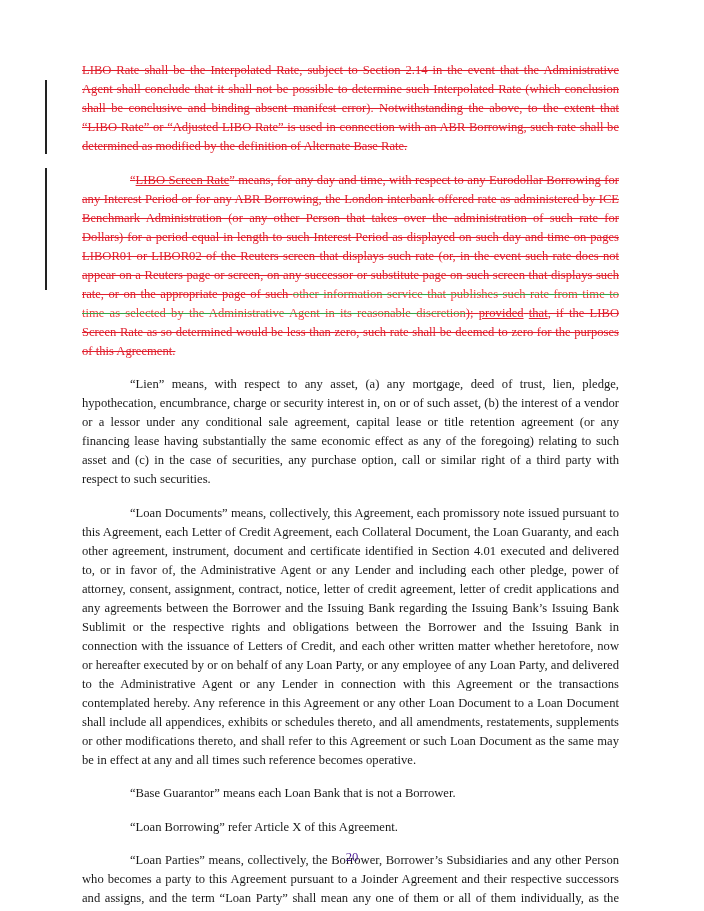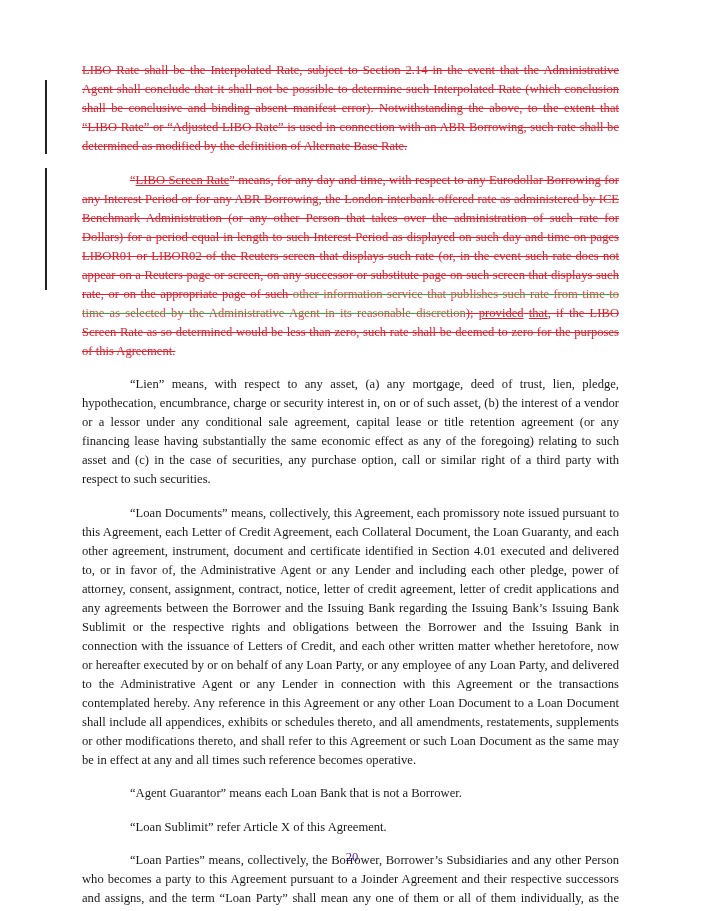--- a/index.html
+++ b/index.html
@@ -37,23 +37,23 @@
   <div class="content">
 
     <p class="para noindent del">LIBO Rate shall be the Interpolated Rate, subject to Section 2.14 in the event that the Administrative Agent shall conclude that it shall not be possible to determine such Interpolated Rate (which conclusion shall be conclusive and binding absent manifest error).  Notwithstanding the above, to the extent that “LIBO Rate” or “Adjusted LIBO Rate” is used in connection with an ABR Borrowing, such rate shall be determined as modified by the definition of Alternate Base Rate.</p>
 
     <p class="para"><span class="del">“</span><span class="del del-u">LIBO Screen Rate</span><span class="del">”</span><span class="del"> means, for any day and time, with respect to any Eurodollar Borrowing for any Interest Period or for any ABR Borrowing, the London interbank offered rate as administered by ICE Benchmark Administration (or any other Person that takes over the administration of such rate for Dollars) for a period equal in length to such Interest Period as displayed on such day and time on pages LIBOR01 or LIBOR02 of the Reuters screen that displays such rate (or, in the event such rate does not appear on a Reuters page or screen, on any successor or substitute page on such screen that displays such rate, or on the appropriate page of such </span><span class="del-green">other information service that publishes such rate from time to time as selected by the Administrative Agent in its reasonable discretion</span><span class="del">); </span><span class="del del-u">provided</span><span class="del"> </span><span class="del del-u">that</span><span class="del">, if the LIBO Screen Rate as so determined would be less than zero, such rate shall be deemed to zero for the purposes of this Agreement.</span></p>
 
     <p class="para"><span>“</span><span class="u">Lien</span><span>”</span><span> means, with respect to any asset, (a) any mortgage, deed of trust, lien, pledge, hypothecation, encumbrance, charge or security interest in, on or of such asset, (b) the interest of a vendor or a lessor under any conditional sale agreement, capital lease or title retention agreement (or any financing lease having substantially the same economic effect as any of the foregoing) relating to such asset and (c) in the case of securities, any purchase option, call or similar right of a third party with respect to such securities.</span></p>
 
     <p class="para"><span>“</span><span class="u">Loan Documents</span><span>”</span><span> means, collectively, this Agreement, each promissory note issued pursuant to this Agreement, each Letter of Credit Agreement, each Collateral Document, the Loan Guaranty, and each other agreement, instrument, document and certificate identified in Section 4.01 executed and delivered to, or in favor of, the Administrative Agent or any Lender and including each other pledge, power of attorney, consent, assignment, contract, notice, letter of credit agreement, letter of credit applications and any agreements between the Borrower and the Issuing Bank regarding the Issuing Bank’s Issuing Bank Sublimit or the respective rights and obligations between the Borrower and the Issuing Bank in connection with the issuance of Letters of Credit, and each other written matter whether heretofore, now or hereafter executed by or on behalf of any Loan Party, or any employee of any Loan Party, and delivered to the Administrative Agent or any Lender in connection with this Agreement or the transactions contemplated hereby.  Any reference in this Agreement or any other Loan Document to a Loan Document shall include all appendices, exhibits or schedules thereto, and all amendments, restatements, supplements or other modifications thereto, and shall refer to this Agreement or such Loan Document as the same may be in effect at any and all times such reference becomes operative.</span></p>
 
-    <p class="para"><span>“</span><span class="u">Agent Guarantor</span><span>”</span><span> means each Loan Bank that is not a Borrower.</span></p>
+    <p class="para"><span>“</span><span class="u">Base Guarantor</span><span>”</span><span> means each Loan Bank that is not a Borrower.</span></p>
 
-    <p class="para"><span>“</span><span class="u">Loan Sublimit</span><span>”</span><span> refer </span><span class="u">Article X</span><span> of this Agreement.</span></p>
+    <p class="para"><span>“</span><span class="u">Loan Borrowing</span><span>”</span><span> refer </span><span class="u">Article X</span><span> of this Agreement.</span></p>
 
     <p class="para"><span>“</span><span class="u">Loan Parties</span><span>”</span><span> means, collectively, the Borrower, Borrower’s Subsidiaries and any other Person who becomes a party to this Agreement pursuant to a Joinder Agreement and their respective successors and assigns, and the term “Loan Party” shall mean any one of them or all of them individually, as the context may require.</span></p>
 
     <p class="para"><span>“</span><span class="u">Loans</span><span>”</span><span> means the loans and advances made by the Lenders pursuant to this Agreement.</span></p>
 
   </div>
 
   <div class="page-number">20</div>
 </div>
 

